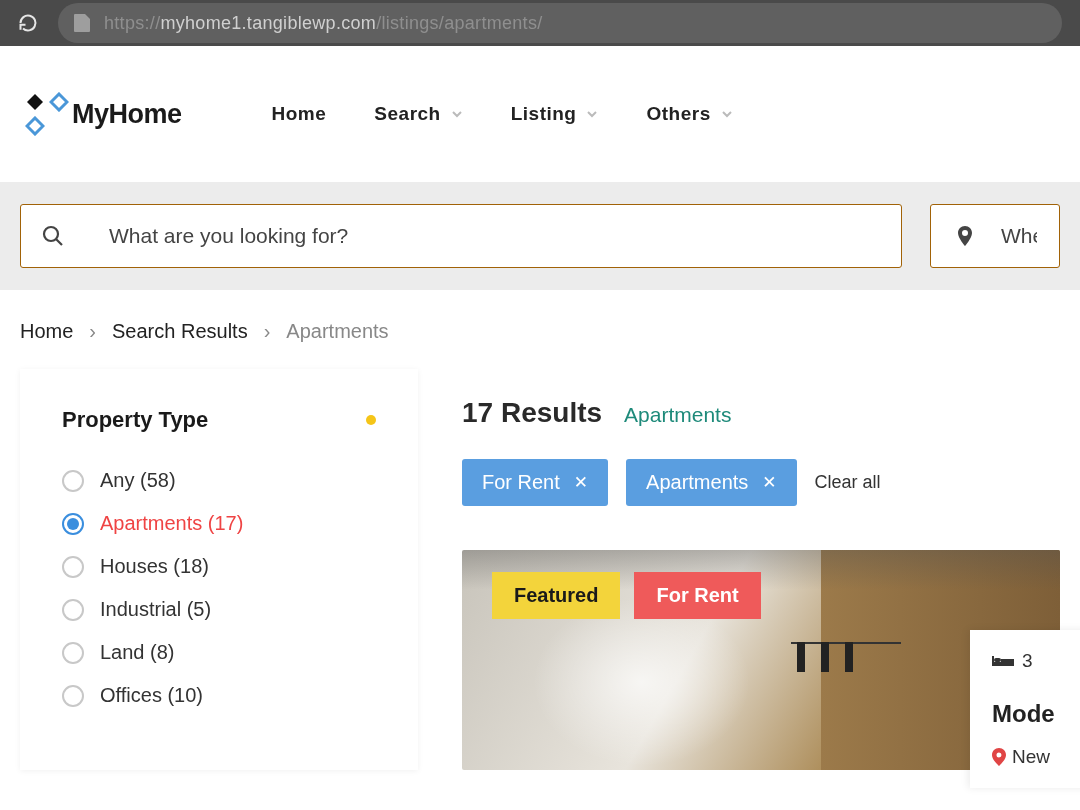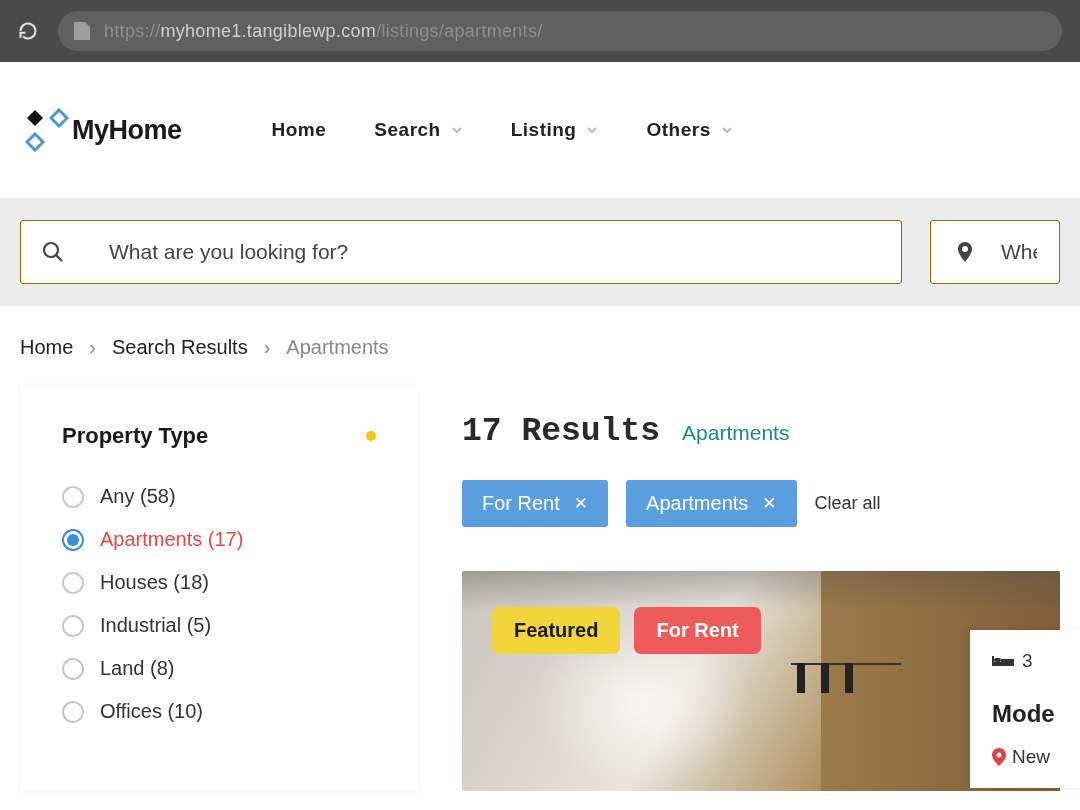--- a/index.html
+++ b/index.html
@@ -1,19 +1,19 @@
 <!DOCTYPE html>
 <html><head>
 <meta charset="utf-8">
 <style>
 * { margin:0; padding:0; box-sizing:border-box; font-family:"Helvetica Neue",Arial,sans-serif; }
 body { width:1080px; height:810px; overflow:hidden; background:#fff; }
 
 
-.chrome { height:62px; background:#4a4a4a; display:flex; align-items:center; padding:0 18px; gap:20px; }
+.chrome { height:46px; background:#4a4a4a; display:flex; align-items:center; padding:0 18px; gap:20px; }
 .reload-ico { width:20px; height:20px; }
 .addr { flex:1; height:40px; background:#606060; border-radius:20px; display:flex; align-items:center; padding:0 16px; gap:14px; }
 .page-ico { width:16px; height:18px; background:#9e9e9e; border-radius:1px; position:relative; }
 .page-ico::after { content:""; position:absolute; top:0; right:0; width:5px; height:5px; background:#606060; clip-path:polygon(0 0,100% 100%,100% 0); }
 .url { color:#d0d0d0; font-size:18px; letter-spacing:.3px; }
 .url .dim { color:#8f8f8f; }
 
 
 .header { height:136px; display:flex; align-items:center; padding:0 24px; gap:60px; background:#fff; }
 .logo { display:flex; align-items:center; gap:2px; }
@@ -49,37 +49,37 @@
 .dot { width:10px; height:10px; background:#f5c518; border-radius:50%; }
 .opts { display:flex; flex-direction:column; gap:20px; }
 .opt { display:flex; align-items:center; gap:16px; cursor:pointer; font-size:20px; color:#333; }
 .radio { width:22px; height:22px; border:2px solid #c8c8c8; border-radius:50%; display:flex; align-items:center; justify-content:center; }
 .opt.sel .radio { border-color:#3a8ede; }
 .opt.sel .radio::after { content:""; width:12px; height:12px; background:#3a8ede; border-radius:50%; }
 .opt.sel { color:#ef4444; }
 
 .content { flex:1; padding-top:28px; }
 .res-h { display:flex; align-items:baseline; gap:22px; margin-bottom:30px; }
-.res-h h2 { font-size:33px; font-weight:800; color:#2a2a2a;font-family:Liberation Mono, monospace; }
+.res-h h2 { font-size:28px; font-weight:800; color:#2a2a2a; }
 .res-h .tag { font-size:21px; color:#1e8a7a; font-weight:500; }
 .chips { display:flex; align-items:center; gap:18px; margin-bottom:44px; }
 .chip { background:#5a9ee0; color:#fff; padding:12px 20px; border-radius:3px; font-size:20px; display:flex; align-items:center; gap:14px; cursor:pointer; }
 .chip .x { font-size:17px; }
 .clear { font-size:18px; color:#333; cursor:pointer; }
 
 .card { position:relative; height:220px; background:linear-gradient(120deg,#c8c4bb 0%,#e8e4dc 40%,#a8864f 70%,#8a6840 100%); border-radius:2px; overflow:hidden; }
 .interior { position:absolute; inset:0; background:
   radial-gradient(ellipse 180px 140px at 30% 60%, rgba(255,255,255,.7), transparent 60%),
   linear-gradient(180deg, rgba(80,80,80,.35) 0%, transparent 18%),
   linear-gradient(90deg, transparent 60%, #9c7a4a 60%, #7e5f38 100%);
 }
 .interior::before { content:""; position:absolute; left:55%; top:42%; width:110px; height:2px; background:#333; }
 .interior::after { content:""; position:absolute; left:56%; top:42%; width:8px; height:30px; background:#222; box-shadow:24px 0 #222, 48px 0 #222; }
 .badges { position:absolute; top:22px; left:30px; display:flex; gap:14px; }
-.badge { padding:12px 22px; font-size:20px; font-weight:700; border-radius:7px;margin-top:14px; }
+.badge { padding:12px 22px; font-size:20px; font-weight:700; border-radius:0; }
 .badge.feat { background:#f3d43b; color:#1a1a1a; }
 .badge.rent { background:#ef5a5a; color:#fff; }
 
 .right-card { position:absolute; right:-90px; top:630px; width:200px; background:#fff; padding:20px 22px; box-shadow:-2px 0 8px rgba(0,0,0,.08); }
 .rc-meta { display:flex; align-items:center; gap:8px; color:#333; font-size:19px; margin-bottom:28px; }
 .rc-title { font-size:24px; font-weight:800; color:#222; margin-bottom:18px; }
 .rc-loc { display:flex; align-items:center; gap:6px; font-size:19px; color:#333; }
 .pin { color:#e04545; }
 </style>
 </head>

